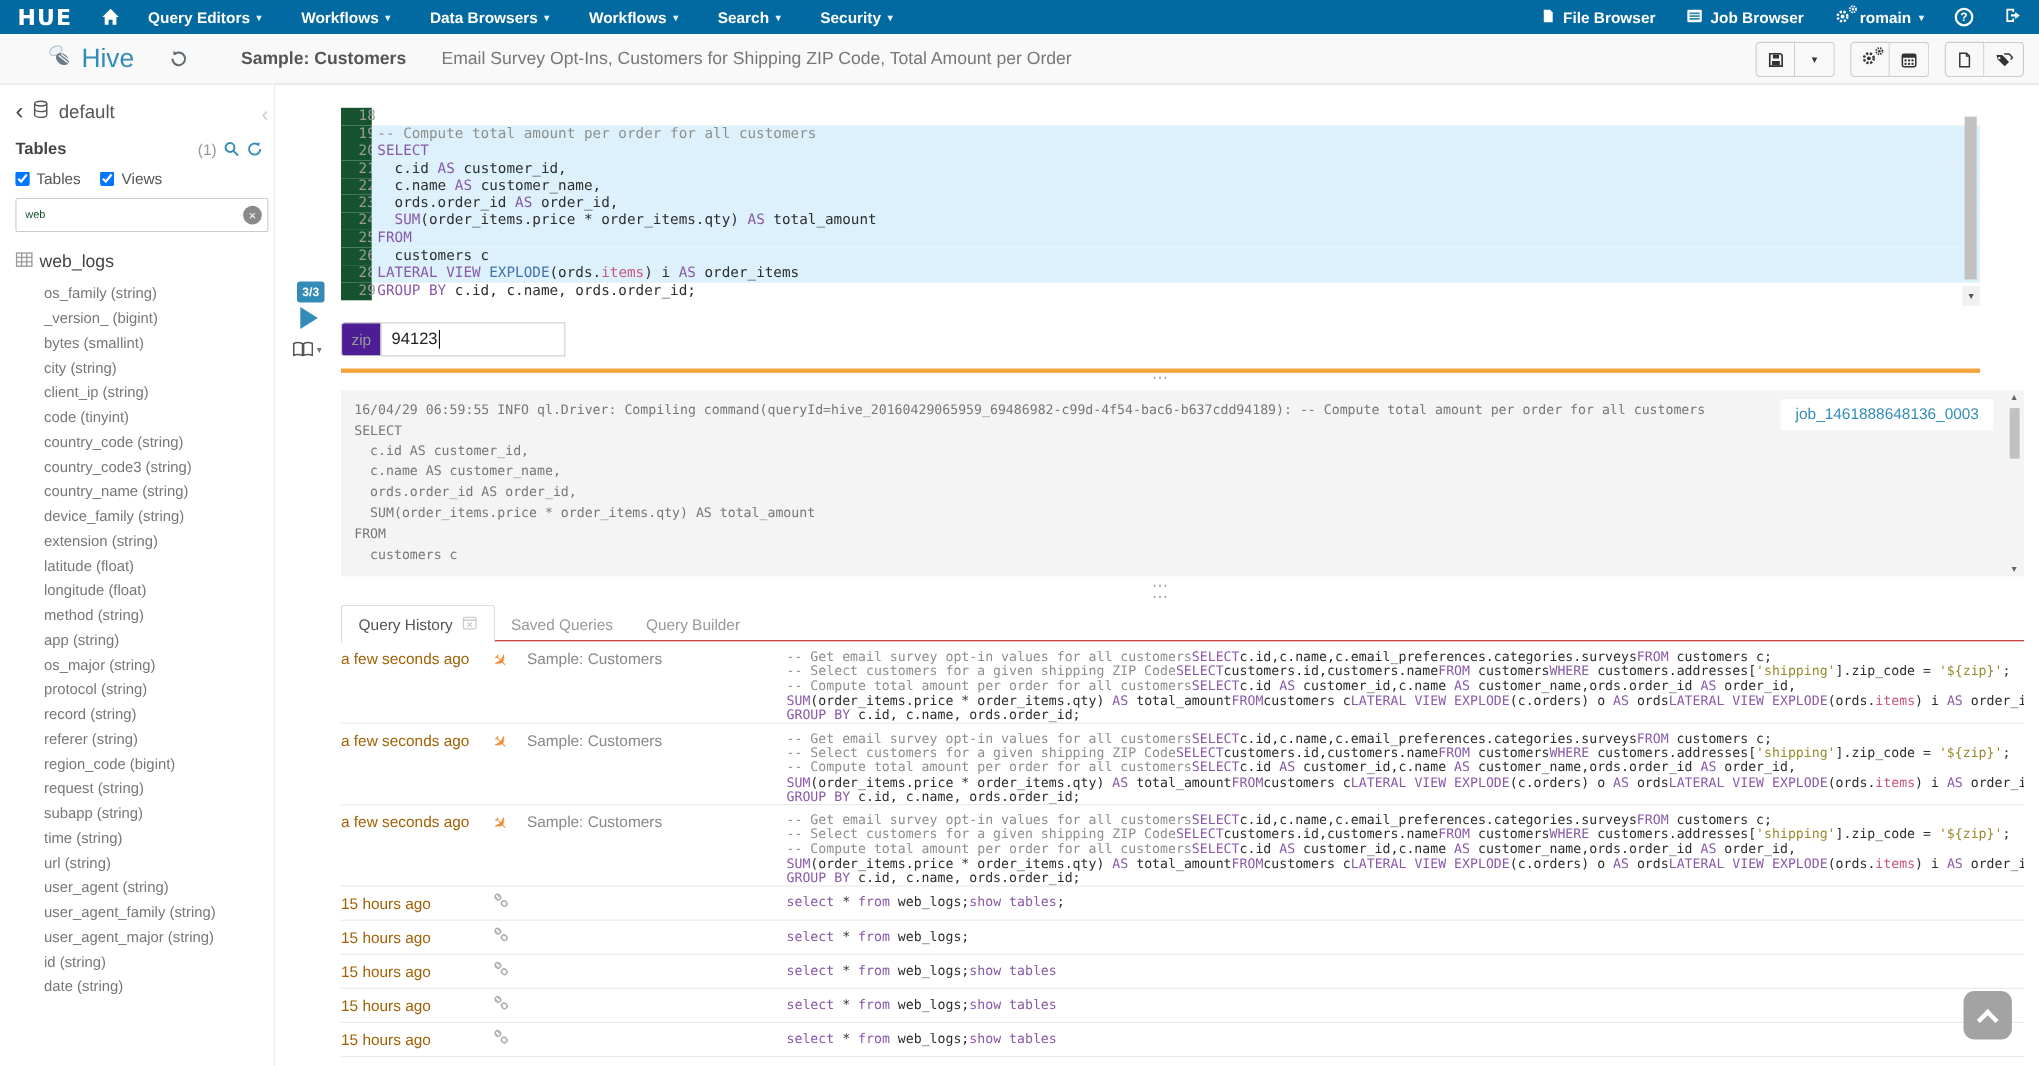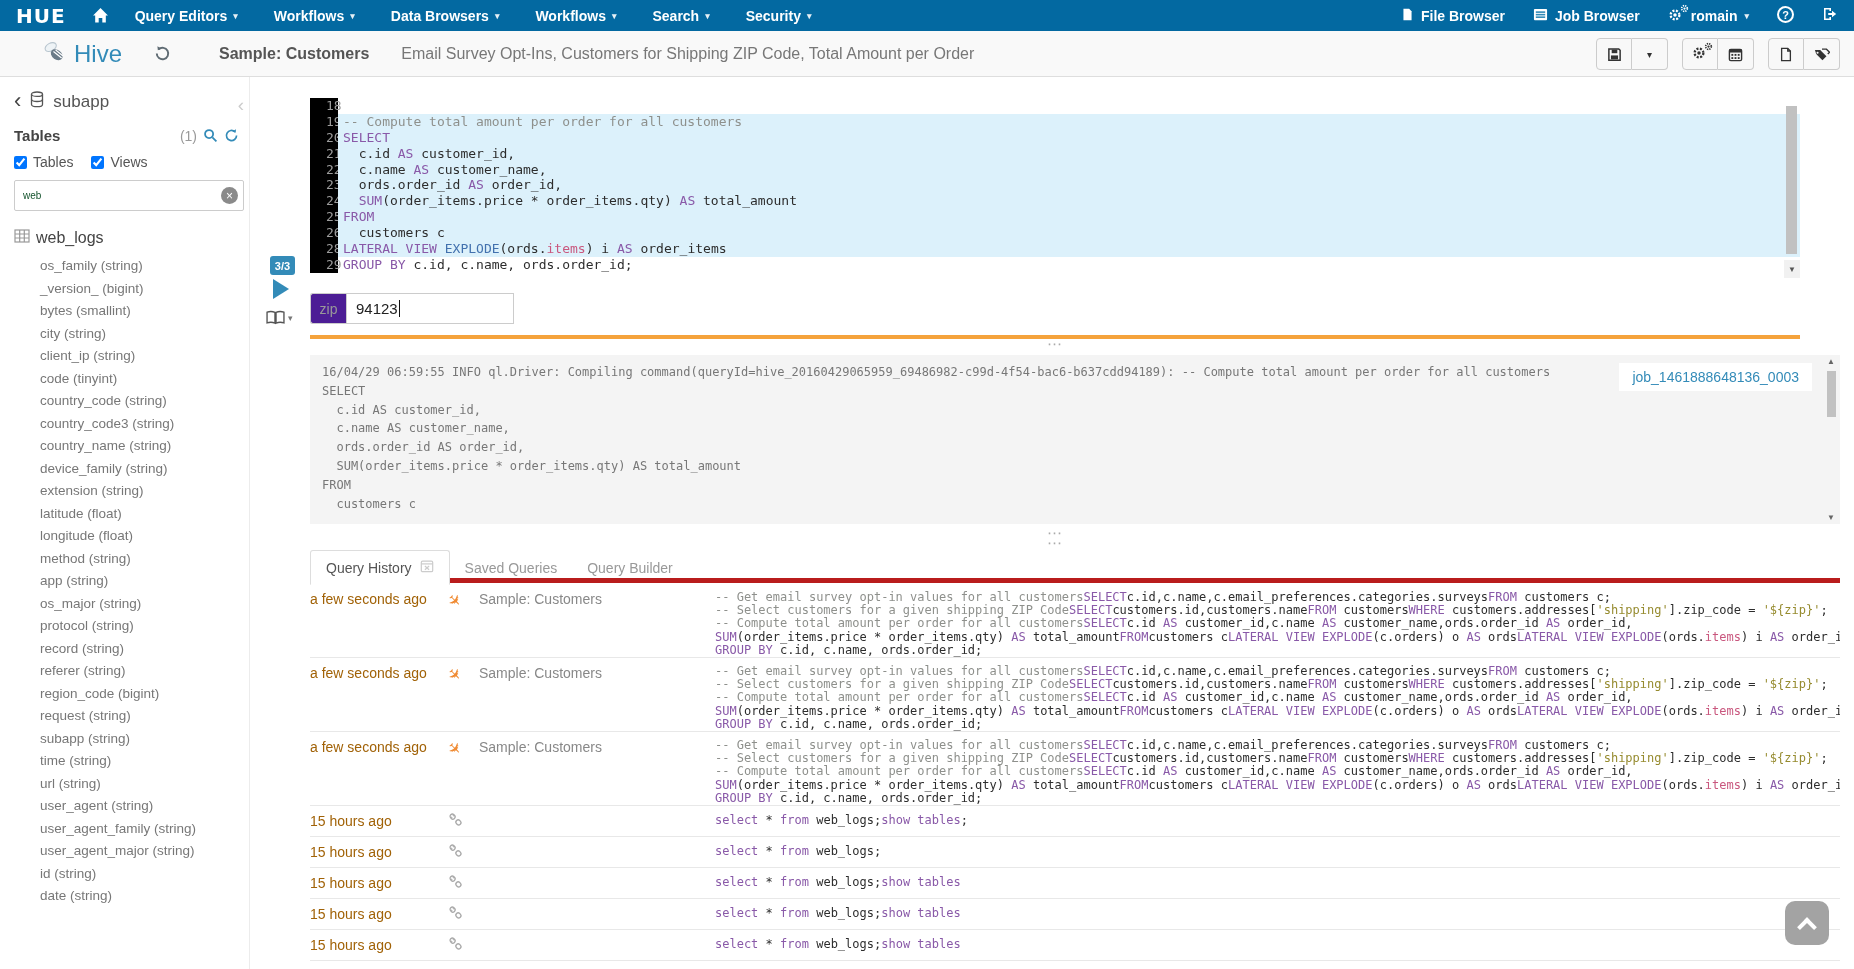--- a/index.html
+++ b/index.html
@@ -8,21 +8,21 @@
   #page { position:relative; width:1854px; height:969px; }
 
   
   .navbar { position:absolute; left:0; top:0; width:100%; height:31px; background:#0369a1;
     display:flex; align-items:center; padding:0 16px; color:#fff; }
   .nav-logo { font-size:20px; font-weight:bold; letter-spacing:1px; margin-right:26px; cursor:pointer; font-family:"DejaVu Sans",sans-serif; }
   .nav-home { margin-right:26px; display:flex; align-items:center; cursor:pointer; }
   .nav-menus { display:flex; align-items:center; gap:36px; list-style:none; }
   .nav-item { font-size:14px; font-weight:bold; cursor:pointer; display:flex; align-items:center; gap:6px; white-space:nowrap; }
   .nav-caret { font-size:9px; opacity:.9; }
-  .nav-right { margin-left:auto; display:flex; gap:28px; }
+  .nav-right { margin-left:auto; display:flex; align-items:center; gap:28px; }
   .nav-right .nav-item { gap:7px; }
   .help-circle { width:17px; height:17px; border:2px solid #fff; border-radius:50%;
     display:inline-flex; align-items:center; justify-content:center; font-size:11px; font-weight:bold; }
   .cogs { position:relative; display:inline-block; width:16px; height:16px; }
   .cogs svg:last-child { position:absolute; right:-5px; top:-4px; }
 
   
   .subheader { position:absolute; left:0; top:31px; width:100%; height:46px; background:#f9f9f9;
     border-bottom:1px solid #dedede; display:flex; align-items:center; padding:0 14px 0 42px; }
   .app-title { display:flex; align-items:center; gap:8px; }
@@ -70,21 +70,21 @@
     color:#fff; font-size:11px; font-weight:bold; border-radius:3px; display:flex; align-items:center;
     justify-content:center; }
   .play-btn { position:absolute; left:23px; top:202px; width:0; height:0; cursor:pointer;
     border-left:16px solid #338bb8; border-top:10px solid transparent; border-bottom:10px solid transparent; }
   .map-btn { position:absolute; left:16px; top:233px; display:flex; align-items:center; gap:3px; cursor:pointer; color:#555; }
   .map-caret { font-size:9px; color:#777; }
 
   .editor { position:absolute; left:60px; top:21px; width:1490px; font-family:"DejaVu Sans Mono",monospace;
     font-size:13px; }
   .ed-row { display:flex; height:15.9px; line-height:15.9px; }
-  .ed-gut { width:28px; background:#000000; color:#9d9d9d; text-align:center; padding-right:7px; flex:none;padding-left:16px; }
+  .ed-gut { width:28px; background:#14532d; color:#9d9d9d; text-align:center; padding-right:7px; flex:none;padding-left:16px; }
   .ed-code { flex:1; white-space:pre; padding-left:5px; color:#2d2d2d; }
   .ed-code.hl { background:#dcf1fb; }
   .t-c { color:#8e908c; } .t-k { color:#8959a8; } .t-f { color:#4271ae; }
   .t-p { color:#2d2d2d; } .t-s { color:#968b2f; } .t-i { color:#c9577e; }
 
   .ed-scroll { position:absolute; left:1534px; top:29px; width:16px; height:184px; }
   .ed-thumb { position:absolute; left:2px; top:0; width:11px; height:148px; background:#c1c1c1; }
   .ed-downbtn { position:absolute; left:0; top:154px; width:16px; height:18px; background:#f1f1f1;
     display:flex; align-items:center; justify-content:center; font-size:8px; color:#555; cursor:pointer; }
 
@@ -104,21 +104,21 @@
     overflow:hidden; }
   .log-lines { padding:8px 12px; font-family:"DejaVu Sans Mono",monospace; font-size:12px; color:#777; }
   .log-line { height:18.8px; line-height:18.8px; white-space:pre; }
   .job-box { position:absolute; top:8px; right:28px; background:#fff; padding:5px 13px; }
   .job-link { color:#338bb8; font-size:14px; cursor:pointer; }
   .log-scroll { position:absolute; right:2px; top:2px; bottom:2px; width:13px; }
   .log-up { position:absolute; top:0; left:2px; font-size:8px; color:#666; cursor:pointer; }
   .log-thumb { position:absolute; top:14px; left:2px; width:9px; height:46px; background:#c1c1c1; }
   .log-down { position:absolute; bottom:0; left:2px; font-size:8px; color:#666; cursor:pointer; }
 
-  .tab-bar { position:absolute; left:60px; top:472px; width:1530px; height:34px; border-bottom:5px solid #b91c1c; }
+  .tab-bar { position:absolute; left:60px; top:472px; width:1530px; height:34px; border-bottom:1px solid #b91c1c; }
   .tab { display:inline-flex; align-items:center; gap:8px; padding:8px 15px; font-size:14px; color:#999;
     cursor:pointer; position:relative; top:1px; }
   .tab.active { background:#fff; border:1px solid #ddd; border-bottom:1px solid #fff; border-radius:3px 3px 0 0;
     color:#555; }
 
   .history { position:absolute; left:60px; top:507px; width:1530px; }
   .h-row { display:flex; border-bottom:1px solid #e8e8e8; }
   .h-row.big { height:74px; padding-top:7px; }
   .h-row.small { height:31px; align-items:center; }
   .h-time { width:138px; flex:none; font-size:14px; color:#a16207; }
@@ -289,21 +289,21 @@
 
   <div class="sidebar">
     <span class="collapse-chevron">‹</span>
     <div class="db-row">
       <span class="back-chevron">‹</span>
       <span><svg viewBox="0 0 14 17" width="14" height="17">
             <ellipse cx="7" cy="3.2" rx="5.5" ry="2.2" fill="none" stroke="#555" stroke-width="1.3"></ellipse>
             <path d="M1.5 3.2 V13.5 a5.5 2.2 0 0 0 11 0 V3.2" fill="none" stroke="#555" stroke-width="1.3"></path>
             <path d="M1.5 8.3 a5.5 2.2 0 0 0 11 0" fill="none" stroke="#555" stroke-width="1.3"></path>
           </svg></span>
-      <span>subapp</span>
+      <span>default</span>
     </div>
     <div class="tables-row">
       <span class="tables-label">Tables</span>
       <span class="tables-right">
         <span class="tables-count">(1)</span>
         <span class="icon-btn">
             <svg viewBox="0 0 16 16" width="15" height="15">
               <circle cx="6.5" cy="6.5" r="4.3" fill="none" stroke="#338bb8" stroke-width="1.9"></circle>
               <path d="M10 10 L14.3 14.3" stroke="#338bb8" stroke-width="1.9"></path>
             </svg>

